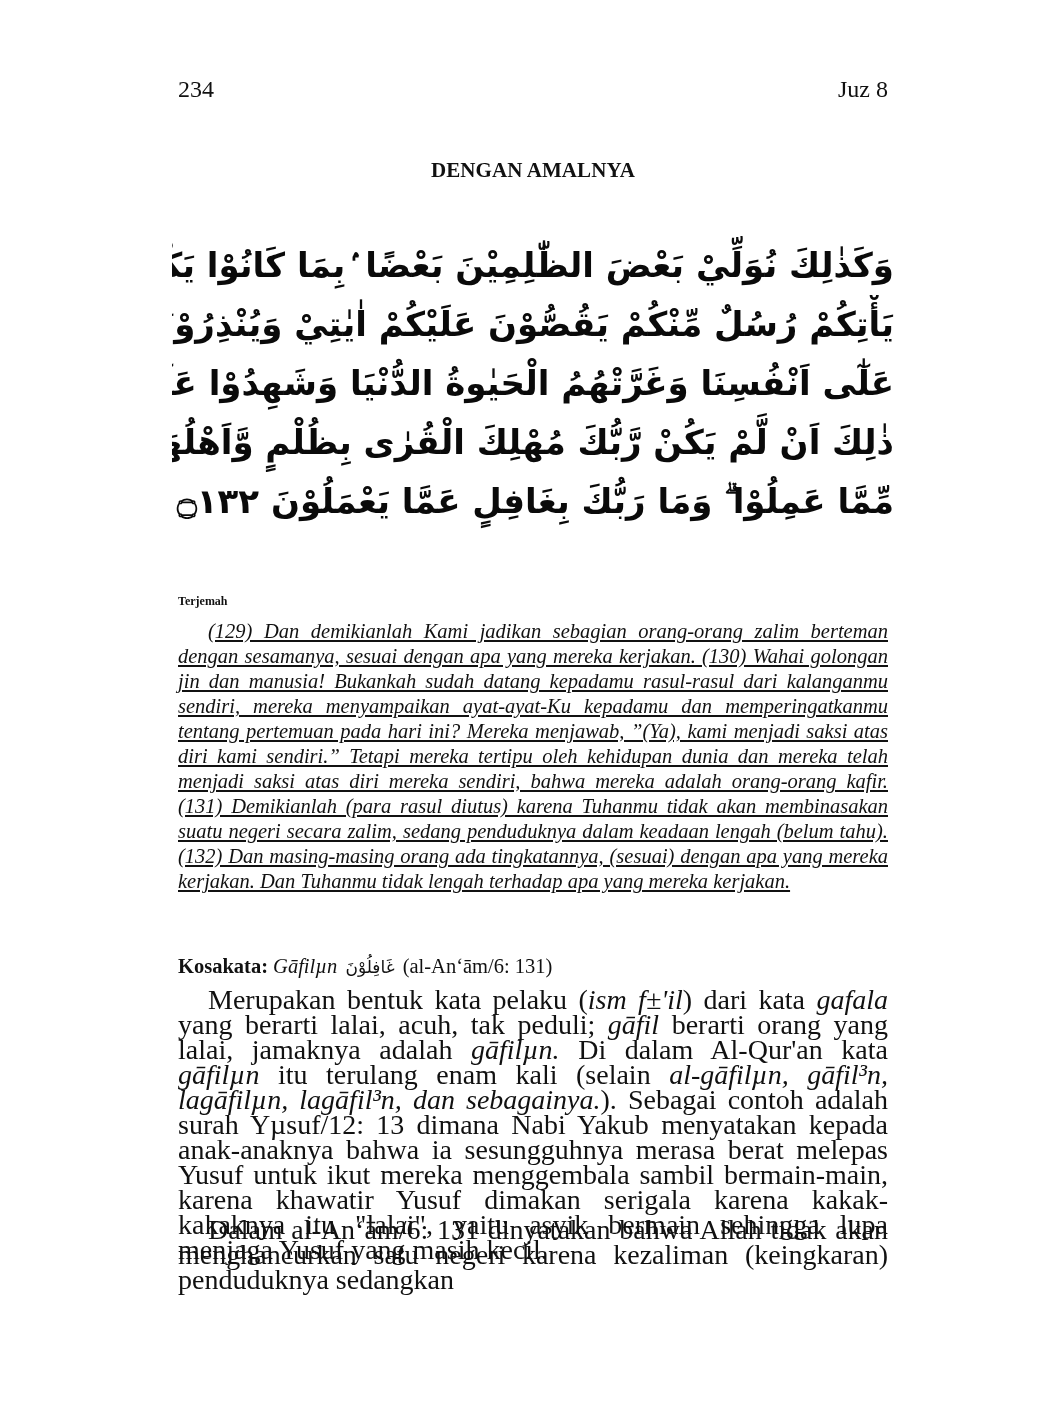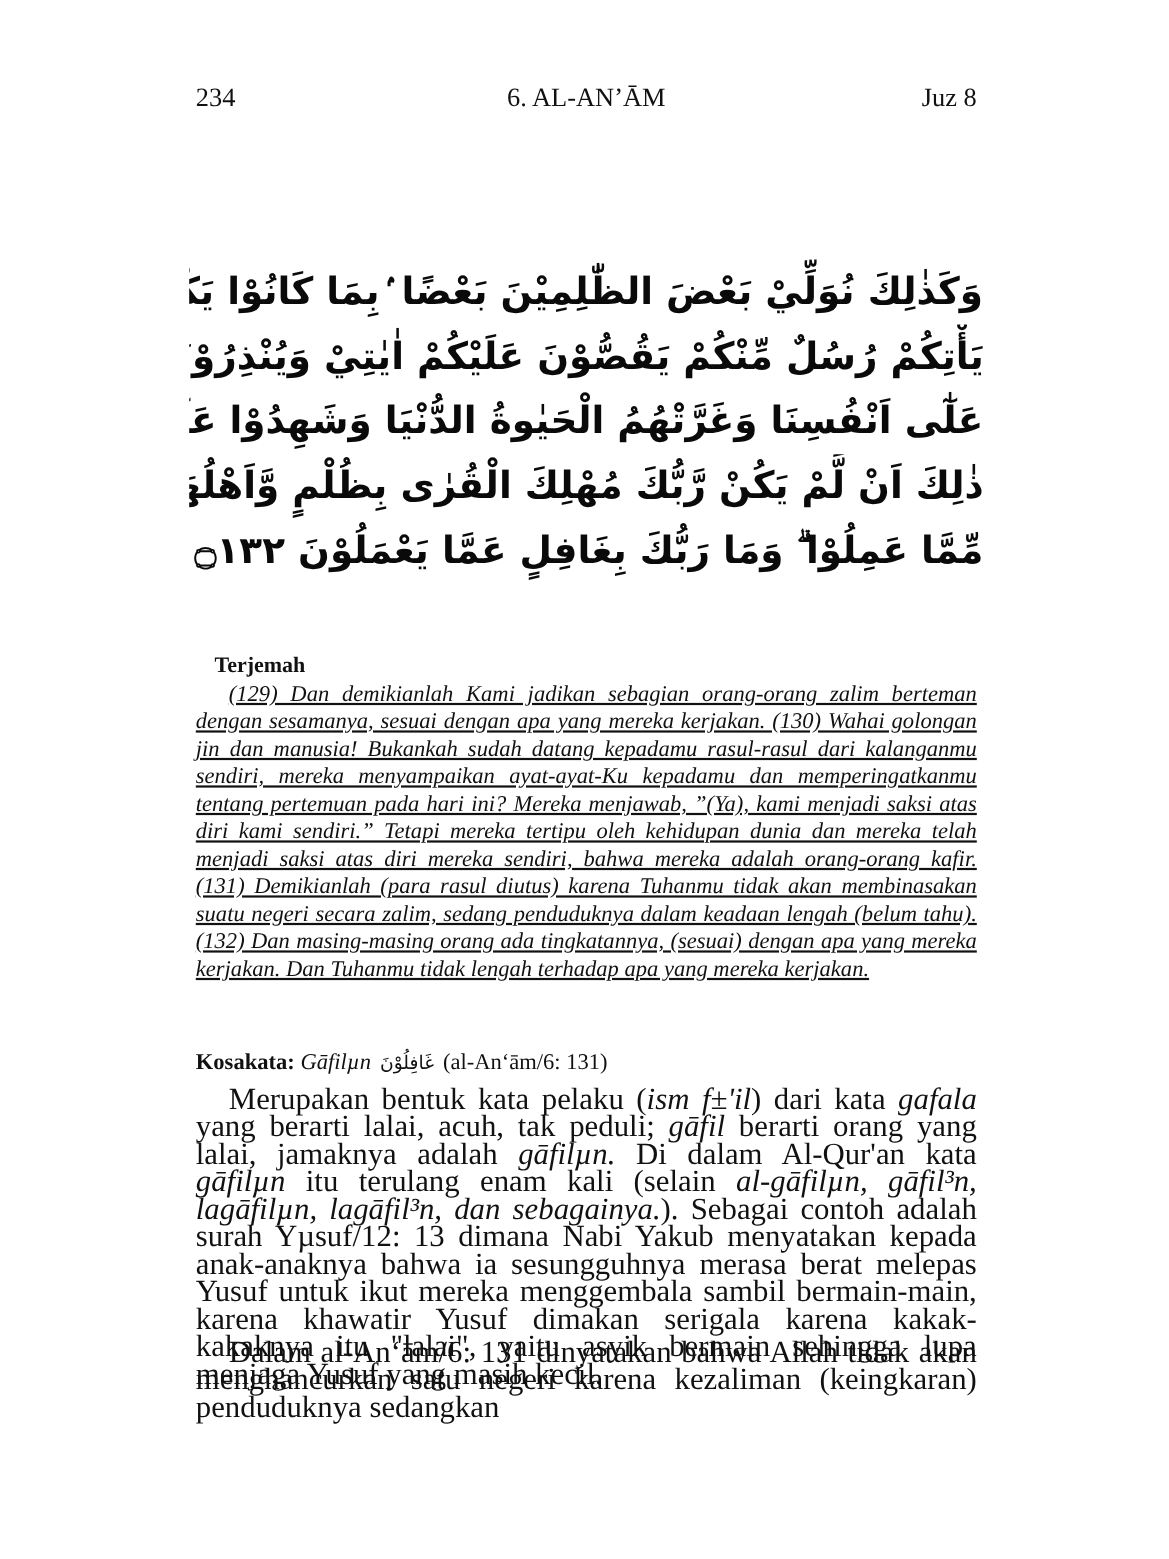--- a/index.html
+++ b/index.html
@@ -63,22 +63,21 @@
       text-align-last: justify;
     }
     .arabic-line.last {
       text-align-last: right;
     }
 
     .section-heading {
       position: absolute;
       left: 178px;
       font-weight: bold;
-      font-size: 20px;
-      margin-left: 17px;
+      font-size: 12px;
     }
     #terjemah-heading { top: 594px; }
 
     .translation {
       position: absolute;
       top: 619px;
       left: 178px;
       width: 710px;
       font-style: italic;
       font-size: 20.5px;
@@ -117,25 +116,25 @@
     }
     #para-1 { top: 987px; }
     #para-2 { top: 1217px; }
     .body-text i { font-style: italic; }
   </style>
 </head>
 <body>
 
 <div class="header">
   <span class="page-num">234</span>
-  <span class="chapter">6. AL-AN’ĀM</span>
   <span class="juz">Juz 8</span>
 </div>
 
 <div class="title">
+  <div>DENGAN AMALNYA</div>
 </div>
 
 <div class="arabic-block">
   <div class="arabic-line">وَكَذٰلِكَ نُوَلِّيْ بَعْضَ الظّٰلِمِيْنَ بَعْضًا ۢبِمَا كَانُوْا يَكْسِبُوْنَ ۝١٢٩ يٰمَعْشَرَ الْجِنِّ وَالْاِنْسِ اَلَمْ</div>
   <div class="arabic-line">يَأْتِكُمْ رُسُلٌ مِّنْكُمْ يَقُصُّوْنَ عَلَيْكُمْ اٰيٰتِيْ وَيُنْذِرُوْنَكُمْ لِقَاۤءَ يَوْمِكُمْ هٰذَا ۗ قَالُوْا شَهِدْنَا</div>
   <div class="arabic-line">عَلٰٓى اَنْفُسِنَا وَغَرَّتْهُمُ الْحَيٰوةُ الدُّنْيَا وَشَهِدُوْا عَلٰٓى اَنْفُسِهِمْ اَنَّهُمْ كَانُوْا كٰفِرِيْنَ ۝١٣٠</div>
   <div class="arabic-line">ذٰلِكَ اَنْ لَّمْ يَكُنْ رَّبُّكَ مُهْلِكَ الْقُرٰى بِظُلْمٍ وَّاَهْلُهَا غٰفِلُوْنَ ۝١٣١ وَلِكُلٍّ دَرَجٰتٌ</div>
   <div class="arabic-line last">مِّمَّا عَمِلُوْا ۗ وَمَا رَبُّكَ بِغَافِلٍ عَمَّا يَعْمَلُوْنَ ۝١٣٢</div>
 </div>
 

